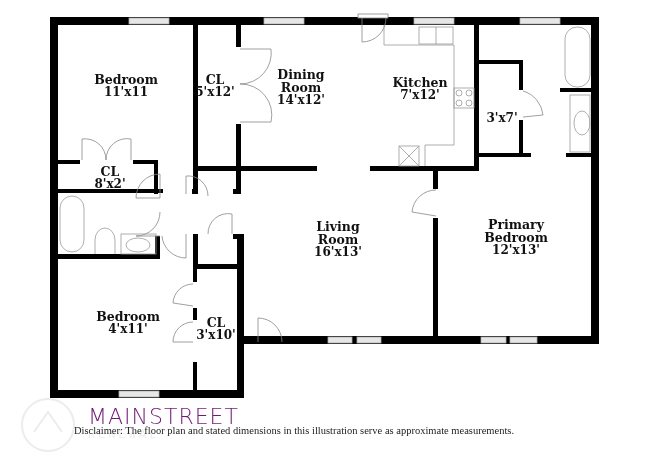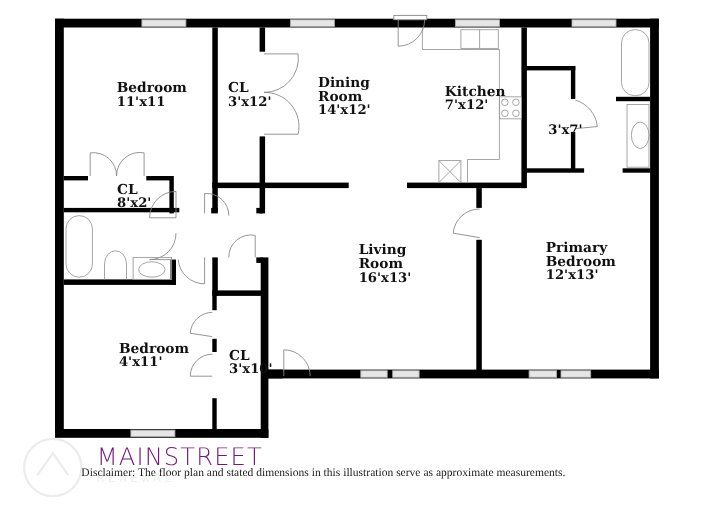--- a/index.html
+++ b/index.html
@@ -1,22 +1,21 @@
 <!DOCTYPE html>
 <html><head>
   <meta charset="utf-8">
   <style>
     html, body { margin: 0; padding: 0; background: #ffffff; }
     body { width: 650px; height: 473px; position: relative; overflow: hidden; font-family: "DejaVu Serif", serif; }
     #plan { position: absolute; left: 0; top: 0; width: 650px; height: 473px; }
     .room-label {
-      position: absolute; text-align: left; font-family: "DejaVu Serif", serif;
+      position: absolute; text-align: center; font-family: "DejaVu Serif", serif;
       font-weight: bold; color: #111; font-size: 12.5px; line-height: 13px; white-space: nowrap;
       transform: translateX(-50%);
-      margin-left: 12px;
     }
     .room-label .dim { display: block; font-size: 12px; }
     .disclaimer {
       position: absolute; left: 0; width: 588px; top: 425px; text-align: center;
       font-family: "Liberation Serif", serif; font-size: 10.5px; line-height: 12px; color: #222;
     }
     .watermark {
       position: absolute; left: 88px; top: 404px; font-family: "DejaVu Sans", sans-serif;
       font-size: 22px; letter-spacing: 1px; color: #701a75; font-weight: 300;
     }
@@ -153,21 +152,21 @@
     <ellipse cx="582" cy="123" rx="8" ry="12"></ellipse>
   </g>
 </svg>
 
 <div class="room-label" style="left:126px; top:73px;">
   <span>Bedroom</span>
   <span class="dim">11'x11</span>
 </div>
 <div class="room-label" style="left:215px; top:73px;">
   <span>CL</span>
-  <span class="dim">3'x12'</span>
+  <span class="dim">5'x12'</span>
 </div>
 <div class="room-label" style="left:301px; top:68px;">
   <span style="display:block">Dining</span>
   <span style="display:block">Room</span>
   <span class="dim">14'x12'</span>
 </div>
 <div class="room-label" style="left:420px; top:76px;">
   <span>Kitchen</span>
   <span class="dim">7'x12'</span>
 </div>

